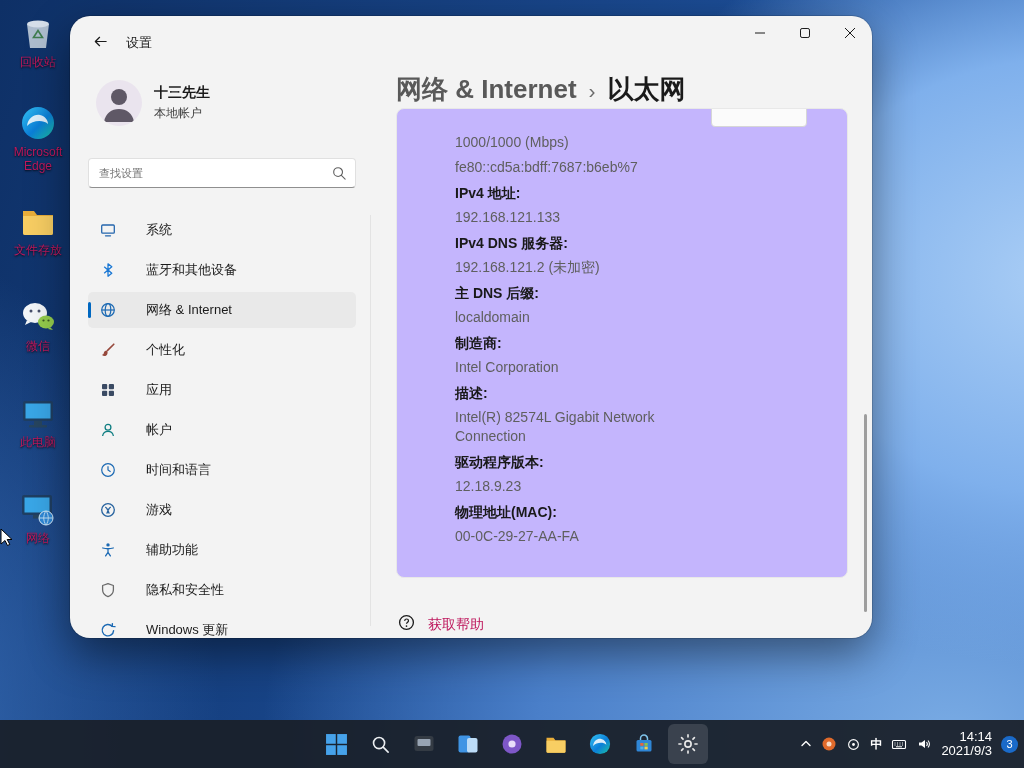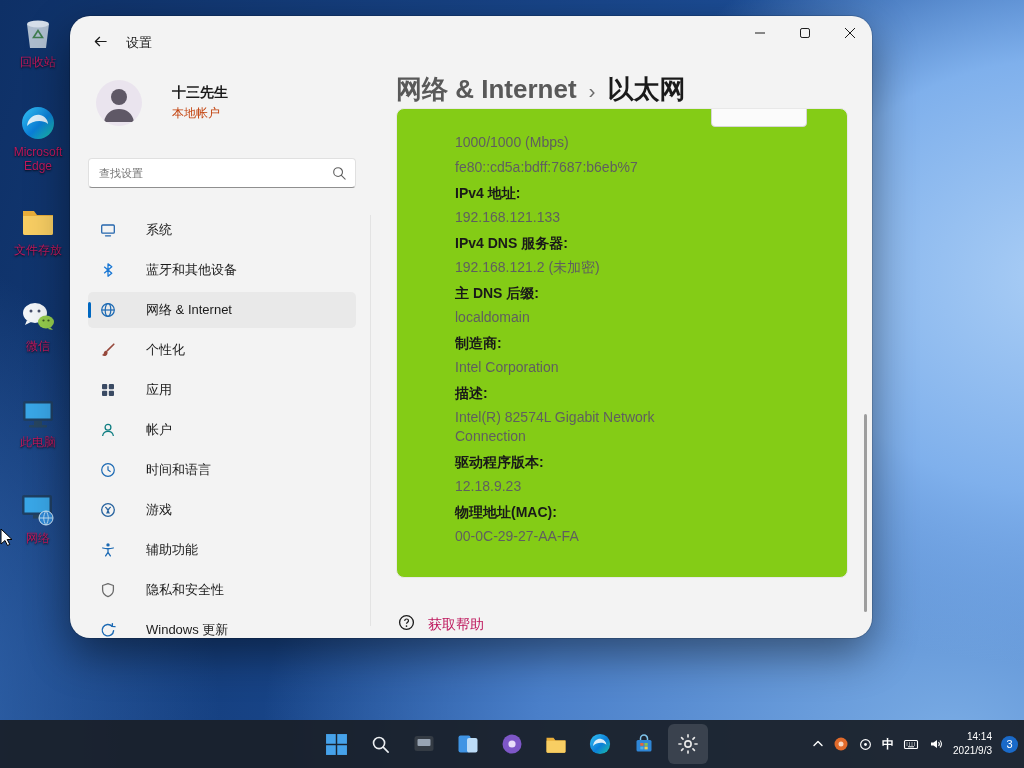--- a/index.html
+++ b/index.html
@@ -19,63 +19,63 @@
   .dicon .lbl { font-size:12px; line-height:14px; color:#be185d; text-align:center; max-width:72px;
                 text-shadow:0 1px 2px rgba(0,0,0,.85); }
   
   #win { position:absolute; left:70px; top:16px; width:802px; height:622px; background:#f3f3f3;
          border-radius:20px; overflow:hidden;
          box-shadow:0 16px 44px rgba(0,0,0,.45), 0 0 0 1px rgba(0,0,0,.14);text-decoration:underline; }
   .back-btn { position:absolute; left:14px; top:9px; width:32px; height:32px; display:grid; place-items:center; border-radius:4px; }
   .win-title { position:absolute; left:56px; top:18px; font-size:13px; color:#1b1b1b; }
   .winctrl { position:absolute; right:0; top:0; display:flex; }
   .winctrl .wc { width:45px; height:34px; display:grid; place-items:center; }
-  .user { position:absolute; left:26px; top:64px; display:flex; align-items:center; gap:30px; }
+  .user { position:absolute; left:26px; top:64px; display:flex; align-items:center; gap:12px; }
   .avatar { width:46px; height:46px; border-radius:50%; background:#eae4ee; display:grid; place-items:center; overflow:hidden; }
   .uname { font-size:14px; font-weight:700; color:#1b1b1b; }
-  .utype { font-size:12px; color:#c2410c; margin-top:3px; }
+  .utype { font-size:12px; color:#404040; margin-top:3px; }
   .searchbox { position:absolute; left:18px; top:142px; width:268px; height:30px; background:#fff;
                border:1px solid #e0e0e0; border-bottom:1px solid #8f8f8f; border-radius:4px; }
   .searchbox input { width:100%; height:100%; border:none; outline:none; background:transparent;
                      font-size:11px; padding:0 30px 0 10px; font-family:inherit; color:#1b1b1b; }
   .searchbox input::placeholder { color:#767676; }
   .searchbox .sico { position:absolute; right:8px; top:7px; }
   .nav { position:absolute; left:18px; top:196px; width:268px; }
   .nav-item { position:relative; height:36px; margin-bottom:4px; display:flex; align-items:center; gap:30px;
               padding-left:12px; border-radius:5px; font-size:13px; color:#1b1b1b; }
   .nav-item.sel { background:#e9e9e9; }
   .nav-item.sel::before { content:""; position:absolute; left:0; top:10px; width:3px; height:16px;
                           border-radius:2px; background:#0067c0; }
   .nav-item .nico { width:16px; height:16px; display:grid; place-items:center; }
   .vdiv { position:absolute; left:300px; top:199px; bottom:12px; width:1px; background:#e3e3e3; }
   .crumb { position:absolute; left:326px; top:56px; font-size:26px; font-weight:600; display:flex; align-items:center; }
   .crumb .root { color:#595959; }
   .crumb .sep { color:#6a6a6a; font-size:21px; margin:2px 12px 0; font-weight:400; }
   .crumb .cur { color:#1a1a1a; }
-  .card { position:absolute; left:326px; top:92px; width:452px; height:470px; background:#84cc16;
+  .card { position:absolute; left:326px; top:92px; width:452px; height:470px; background:#c4b5fd;
           border:1px solid #e8e8e8; border-radius:8px; overflow:hidden; }
   .copybtn { position:absolute; top:-14px; right:40px; width:96px; height:32px; background:#fbfbfb;
              border:1px solid #d6d6d6; border-radius:4px; }
   .props { position:absolute; left:58px; top:24px; right:24px; }
   .prop-label { font-size:14px; font-weight:700; color:#191919; line-height:20px; margin-bottom:5px; }
   .prop-value { font-size:14px; color:#5f5f5f; line-height:19px; margin-bottom:6px; max-width:240px; }
   .gethelp { position:absolute; left:328px; top:598px; display:flex; align-items:center; gap:13px; }
   .gethelp .txt { font-size:14px; color:#be185d; }
   .clipped { position:absolute; left:330px; top:628px; width:13px; height:12px; border:1.5px solid #3a3a3a;
              border-radius:3px 3px 0 0; border-bottom:none; }
   .scrollthumb { position:absolute; right:5px; top:398px; width:3px; height:198px; background:#9d9d9d; border-radius:2px; }
   
   .taskbar { position:absolute; left:0; right:0; bottom:0; height:48px; background:rgba(26,32,41,.94); }
   .tb-center { position:absolute; left:50%; top:4px; transform:translateX(-50%); display:flex; gap:4px; }
   .tb-btn { width:40px; height:40px; border-radius:6px; display:grid; place-items:center; }
   .tb-btn.active { background:rgba(255,255,255,.13); }
   .tray { position:absolute; right:6px; top:0; height:48px; display:flex; align-items:center; gap:9px; }
   .tray .ti { display:grid; place-items:center; }
   .ime { color:#fff; font-size:12px; font-weight:700; }
-  .clock { text-align:right; color:#fff; font-size:10px; line-height:14px; }
+  .clock { text-align:right; color:#fff; font-size:13px; line-height:14px; }
   .badge { width:17px; height:17px; border-radius:50%; background:#1a6ac9; color:#fff; font-size:11px;
            display:grid; place-items:center; }
   .cursor { position:absolute; left:0; top:528px; pointer-events:none; }
 </style>
 </head>
 <body>
 
 <div class="dicon" style="top:14px">
   <span class="img">
     <svg viewBox="0 0 38 38" width="38" height="38">

